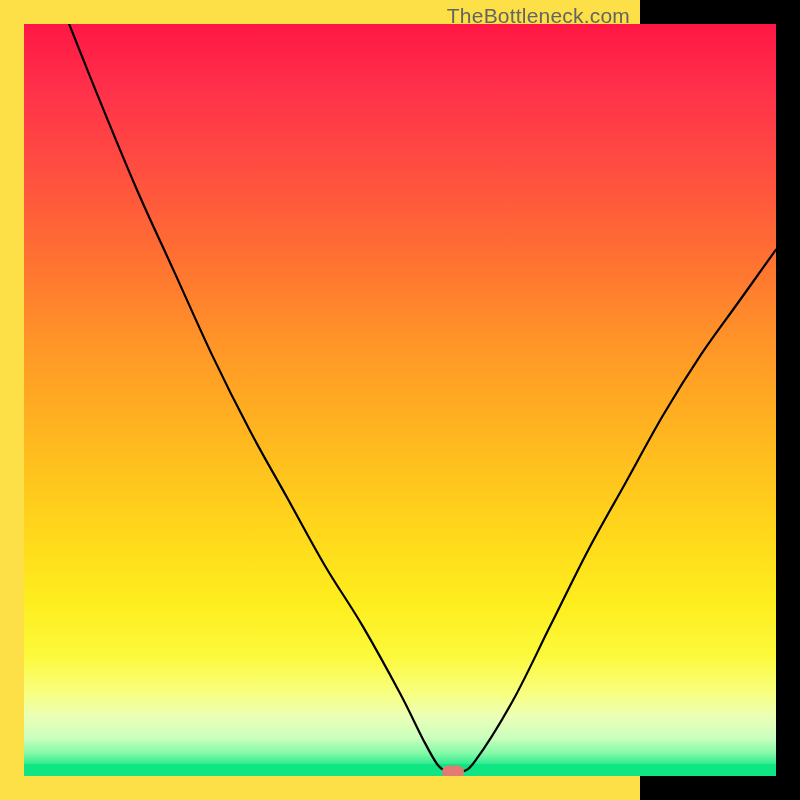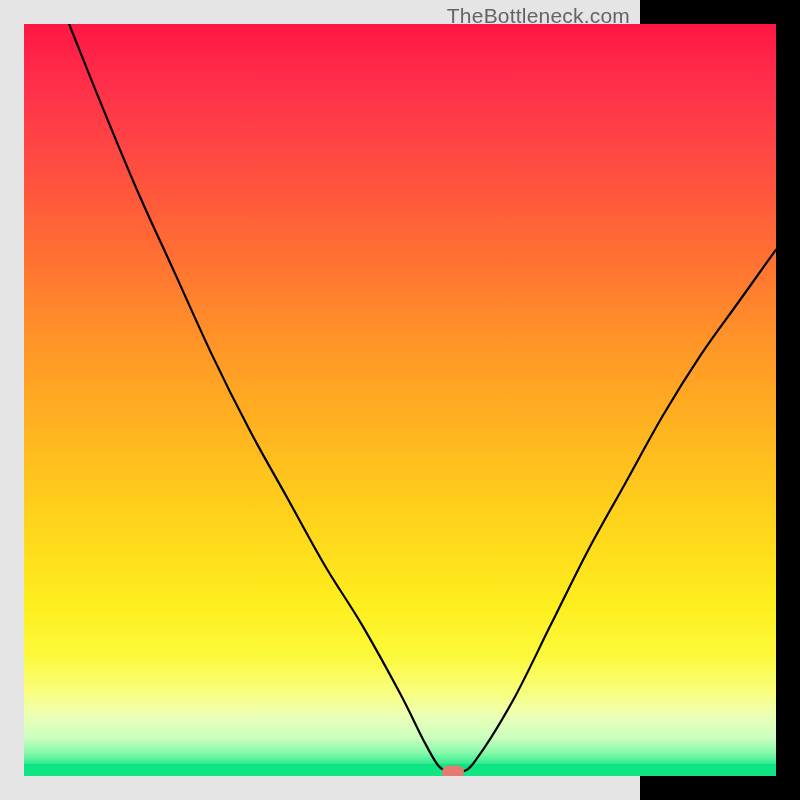--- a/index.html
+++ b/index.html
@@ -8,21 +8,21 @@
     width: 800px;
     height: 800px;
     background: #000;
     overflow: hidden;
     font-family: Arial, Helvetica, sans-serif;
   }
   .frame {
     position: relative;
     width: 640px;
     height: 800px;
-    background: #e5e5e5;
+    background: #fde047;
   }
   .watermark {
     position: absolute;
     top: 4px;
     right: 10px;
     color: #646464;
     font-size: 21px;
     font-weight: 400;
     letter-spacing: 0.2px;
     z-index: 10;

